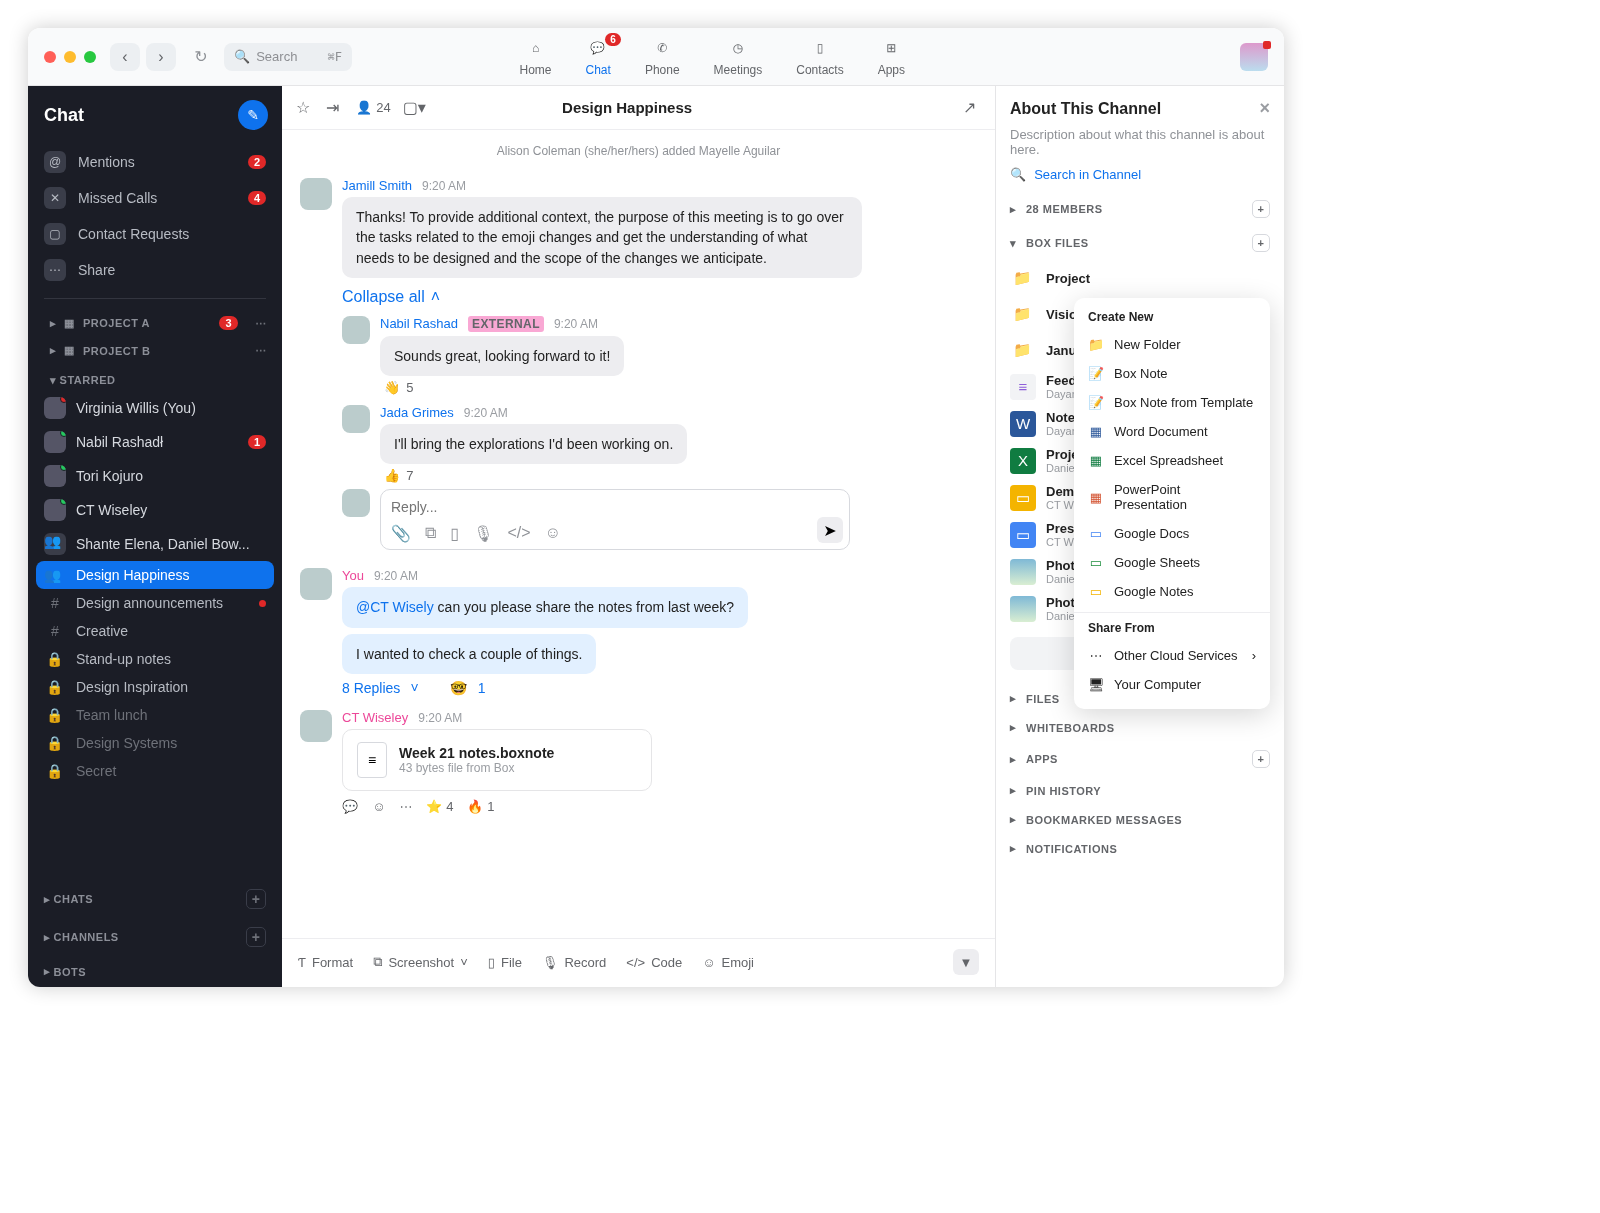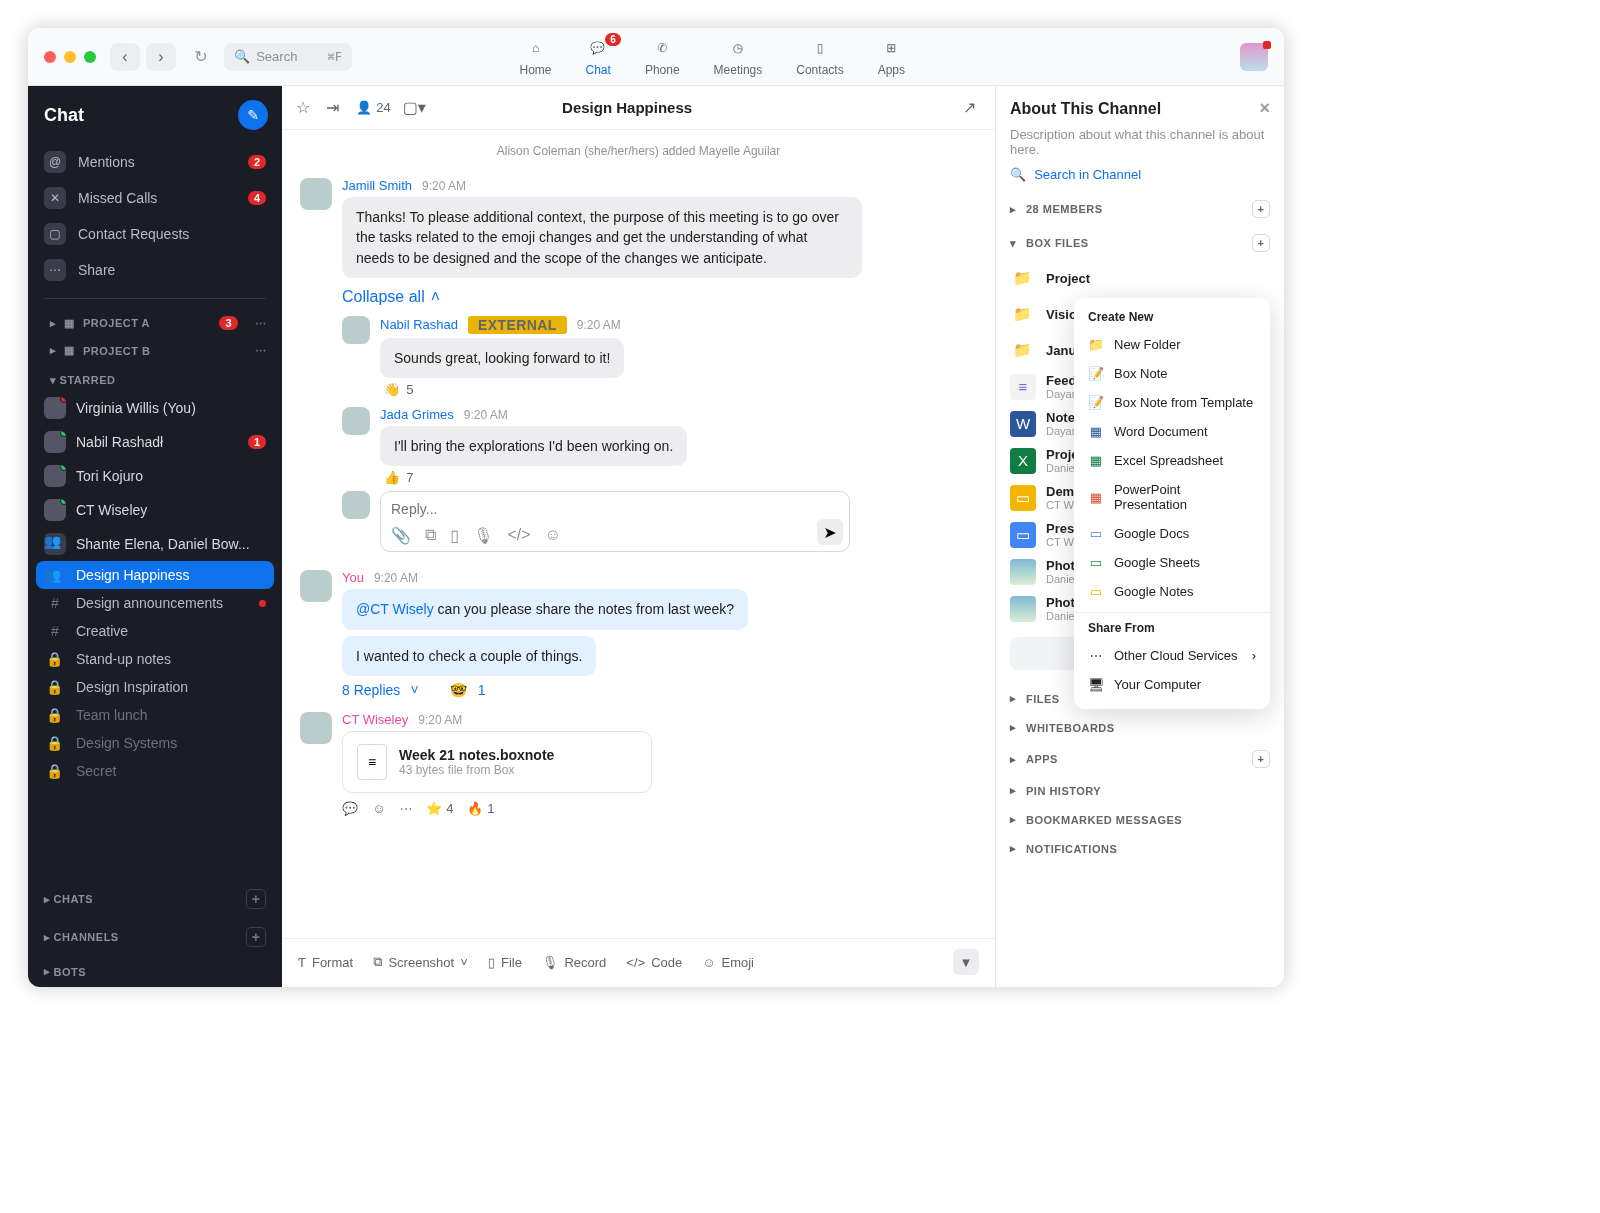--- a/index.html
+++ b/index.html
@@ -54,21 +54,21 @@
 .members{display:flex; align-items:center; gap:4px; font-size:13px;}
 .sysline{text-align:center; color:#8f9297; font-size:12px; padding:14px 0 10px;}
 .msgstream{flex:1; overflow:auto; padding:0 18px 8px;}
 .msg{display:flex; gap:10px; margin-top:10px;}
 .msg .av{width:32px; height:32px; border-radius:8px; background:#bcc; flex-shrink:0;}
 .msg .body{flex:1; min-width:0;}
 .meta{font-size:13px; display:flex; align-items:center; gap:10px; margin-bottom:4px;}
 .meta .nm{color:#0e72ed; font-weight:500;}
 .meta .nm.plain{color:#ec4899;}
 .meta .ts{color:#9a9da2; font-size:12px;}
-.ext{background:#eab308; color:#636569; font-size:14px; font-weight:700; padding:1px 10px; border-radius:3px; letter-spacing:.4px;}
+.ext{background:#f9a8d4; color:#636569; font-size:12px; font-weight:700; padding:1px 4px; border-radius:3px; letter-spacing:.4px;}
 .bubble{background:#ededf0; border-radius:10px; padding:10px 14px; display:inline-block; max-width:520px; font-size:14px; color:#222; line-height:1.45;}
 .bubble.blue{background:#e2f0ff;}
 .collapse{color:#0e72ed; font-size:16px; margin:10px 0 4px 42px; display:flex; align-items:center; gap:6px;}
 .subthread{margin-left:42px;}
 .react{display:flex; align-items:center; gap:6px; margin:4px 0 2px 42px; font-size:13px; color:#636569;}
 .subthread .react{margin-left:42px;}
 .replybox{margin:6px 0 6px 42px; border:1px solid #d7d9de; border-radius:10px; padding:8px 10px 6px; width:470px; position:relative;}
 .replybox input{border:0; width:100%; font-size:14px; outline:none; color:#9a9da2;}
 .replybox .tools{display:flex; gap:14px; margin-top:8px; color:#8f9297;}
 .replybox .send{position:absolute; right:6px; bottom:6px; width:26px; height:26px; background:#ededf0; border-radius:6px; display:flex; align-items:center; justify-content:center;}
@@ -283,21 +283,21 @@
       <div class="msgstream">
         <div class="sysline">Alison Coleman (she/her/hers) added Mayelle Aguilar</div>
 
         <div class="msg">
           <div class="av"></div>
           <div class="body">
             <div class="meta">
                 <span class="nm">Jamill Smith</span>
                 <span class="ts">9:20 AM</span>
               </div>
-            <div class="bubble">Thanks! To please additional context, the purpose of this meeting is to go over the tasks related to the emoji changes and get the understanding of what needs to be designed and the scope of the changes we anticipate.</div>
+            <div class="bubble">Thanks! To provide additional context, the purpose of this meeting is to go over the tasks related to the emoji changes and get the understanding of what needs to be designed and the scope of the changes we anticipate.</div>
           </div>
         </div>
         <div class="collapse">
             <span>Collapse all</span> 
             <span>˄</span>
           </div>
 
         <div class="subthread">
           <div class="msg">
             <div class="av" style="width:28px;height:28px"></div>

